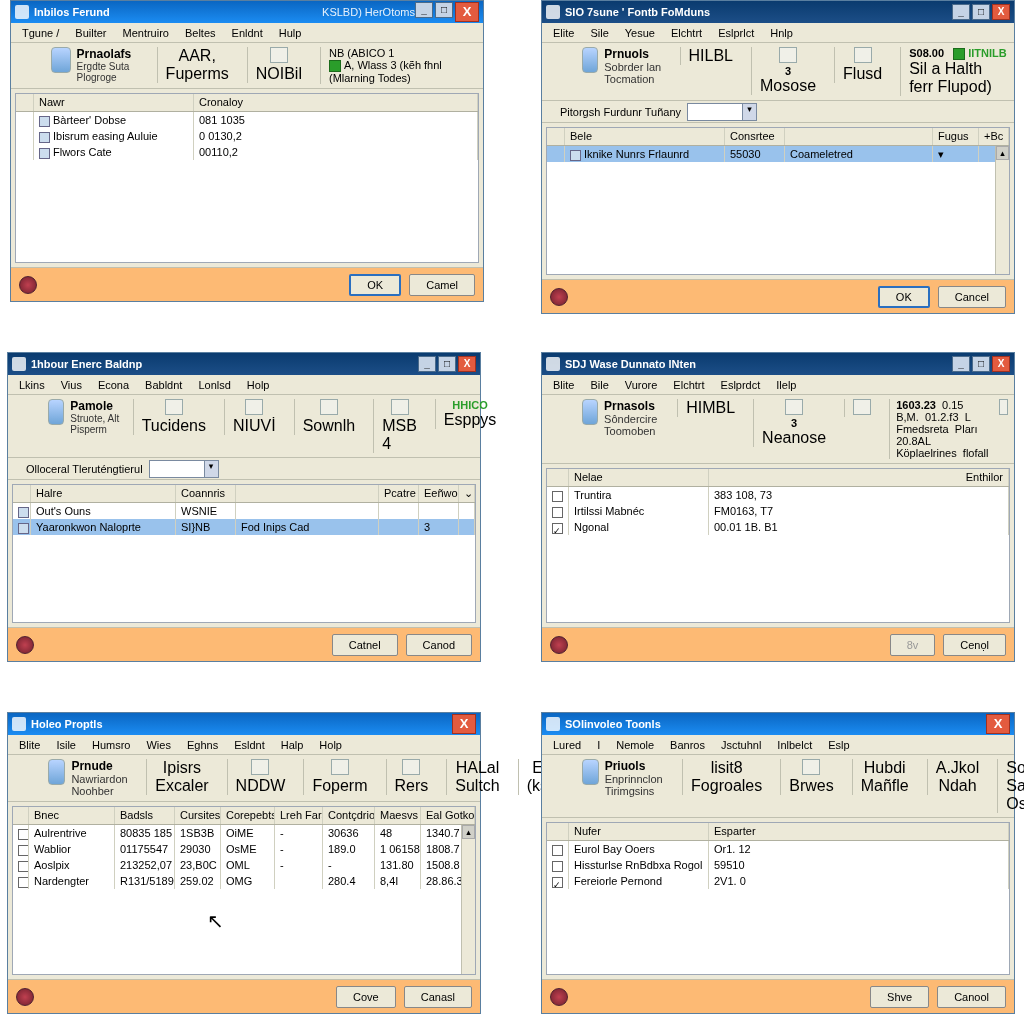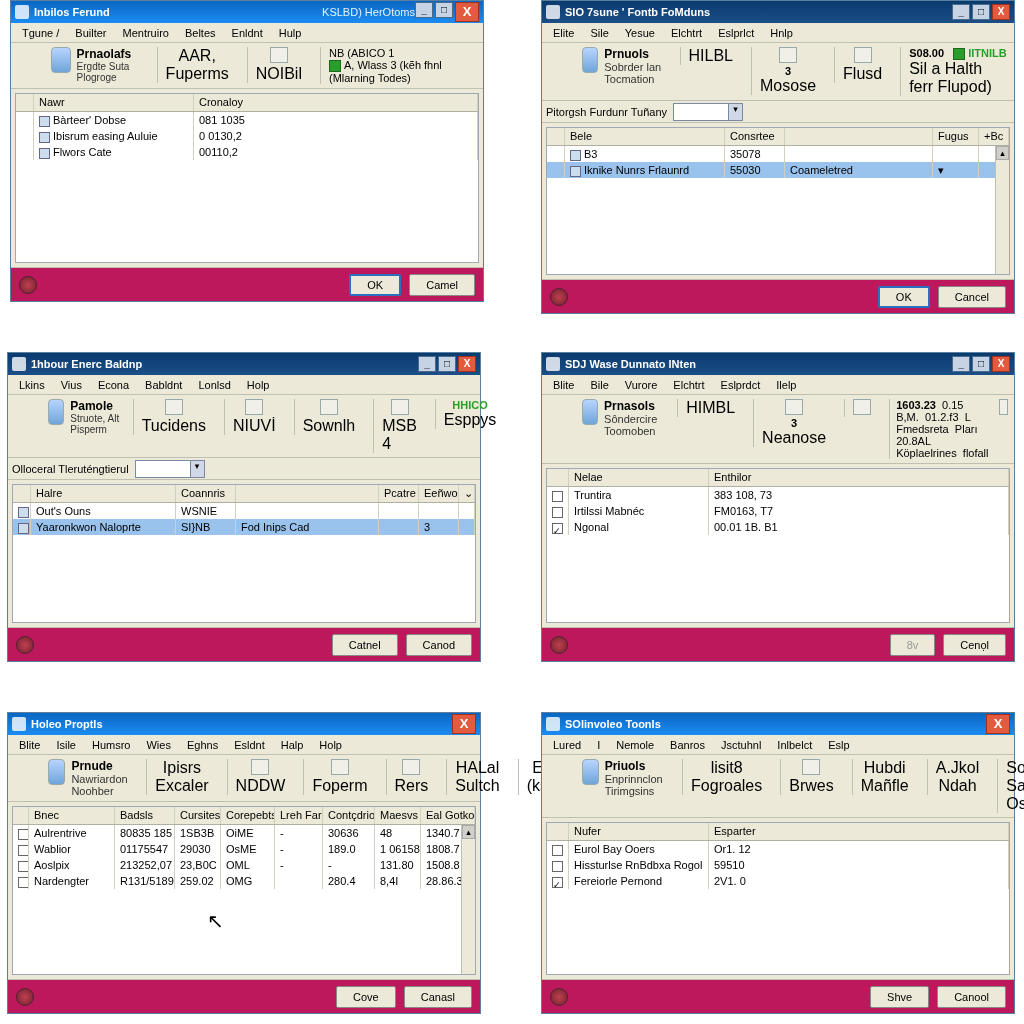--- a/index.html
+++ b/index.html
@@ -24,38 +24,38 @@
 .tool-main { display:flex; align-items:flex-start; gap:6px;margin-left:34px; }
 .tool-main .big-icon { width:26px; height:26px; border:1px solid #9aa; background:linear-gradient(#b8d4ff,#6fa5d8); border-radius:4px; }
 .tool-main .tool-title { font-weight:bold; font-size:12px; }
 .tool-main .tool-sub { font-size:10px; color:#333; }
 .tool-group { display:flex; flex-direction:column; align-items:center; border-left:1px solid #c0c0b0; padding:0 8px; }
 .tg-icon { width:18px; height:16px; border:1px solid #9aa; background:#f0f0e8; margin-bottom:2px; }
 .tg-lbl { font-size:16px; }
 .green-box { width:12px; height:12px; background:#2a9d2a; border:1px solid #1b6b1b; display:inline-block; vertical-align:middle; margin-right:3px; }
 .green-txt { color:#2a9d2a; font-weight:bold; }
 
-.subbar { height:22px; background:#ece9d8; border-bottom:1px solid #c0c0b0; display:flex; align-items:center; padding:0 4px; gap:6px; }
+.subbar { height:22px; background:#ece9d8; border-bottom:1px solid #c0c0b0; display:flex; align-items:center; padding:0 18px; gap:6px; }
 .subbar .combo { width:70px; height:18px; background:#fff; border:1px solid #7a8aa0; display:flex; align-items:center; }
 .subbar .combo .arr { margin-left:auto; width:14px; height:16px; background:#d0d8e8; border-left:1px solid #7a8aa0; text-align:center; font-size:9px; }
 
 .grid-wrap { flex:1; margin:4px; background:#fff; border:1px solid #9fa8b5; overflow:hidden; position:relative; }
 .ghead { display:flex; background:#ece9d8; border-bottom:1px solid #b0b0a0; height:18px; }
 .ghead .gh, .grow .gc { border-right:1px solid #d0d0c0; padding:2px 5px; overflow:hidden; white-space:nowrap; }
 .ghead .gh { font-weight:normal; }
 .grow { display:flex; height:16px; }
 .grow.sel { background:#99c2ec; }
 .gc .row-icon { width:11px; height:11px; border:1px solid #668; background:#cde; display:inline-block; vertical-align:middle; margin-right:3px; }
 .gc .chk { width:11px; height:11px; border:1px solid #666; background:#fff; display:inline-block; vertical-align:middle; margin-right:3px; }
 .gc .chk.on::after { content:"✓"; font-size:9px; line-height:9px; }
 
 .vscroll { position:absolute; right:0; top:18px; bottom:0; width:14px; background:#ece9d8; border-left:1px solid #c0c0b0; }
 .vscroll .sar { height:14px; background:#d0d0c8; border:1px solid #aaa; text-align:center; font-size:9px; line-height:12px; }
 
-.footer { height:34px; background:#be185d; border-top:1px solid #c0c0b0; display:flex; align-items:center; padding:0 8px; gap:8px; }
+.footer { height:34px; background:#fdba74; border-top:1px solid #c0c0b0; display:flex; align-items:center; padding:0 8px; gap:8px; }
 .footer .ficon { width:18px; height:18px; border-radius:9px; background:radial-gradient(#c04050,#70202d); border:1px solid #502030; }
 .footer .spacer { flex:1; }
 .footer button, .btn { height:22px; padding:0 16px; background:#ece9d8; border:1px solid #888; border-radius:2px; cursor:default; font-size:11px; }
 .footer button.primary { border:2px solid #2a6fc0; }
 
 .cursor-arrow { position:absolute; left:207px; top:909px; font-size:20px; color:#000; pointer-events:none; }
 </style>
 </head>
 <body>
 
@@ -180,28 +180,20 @@
   </div>
   <div class="grid-wrap">
     <div class="ghead">
       <div class="gh" style="width:18px;"></div>
       <div class="gh" style="width:160px;">Bele</div>
       <div class="gh" style="width:60px;">Consrtee</div>
       <div class="gh" style="flex:1;"></div>
       <div class="gh" style="width:46px;">Fugus</div>
       <div class="gh" style="width:30px;">+Bc</div>
     </div>
-    <div class="grow">
-        <div class="gc" style="width:18px;"></div>
-        <div class="gc" style="width:160px;"><span class="row-icon"></span><span>B3</span></div>
-        <div class="gc" style="width:60px;">35078</div>
-        <div class="gc" style="flex:1;"></div>
-        <div class="gc" style="width:46px;"></div>
-        <div class="gc" style="width:30px;"></div>
-      </div>
     <div class="grow sel">
         <div class="gc" style="width:18px;"></div>
         <div class="gc" style="width:160px;"><span class="row-icon"></span><span>Iknike Nunrs Frlaunrd</span></div>
         <div class="gc" style="width:60px;">55030</div>
         <div class="gc" style="flex:1;">Coameletred</div>
         <div class="gc" style="width:46px;">▾</div>
         <div class="gc" style="width:30px;"></div>
       </div>
     <div class="vscroll">
         <div class="sar">▴</div>
@@ -357,21 +349,21 @@
         <span>Köplaelrines</span>&nbsp;
         <span>flofall</span>
       </div>
     </div>
     <div class="tg-icon" style="margin-left:auto;"></div>
   </div>
   <div class="grid-wrap">
     <div class="ghead">
       <div class="gh" style="width:22px;"></div>
       <div class="gh" style="width:140px;">Nelae</div>
-      <div class="gh" style="flex:1;">Enthilor</div>
+      <div class="gh" style="flex:1;text-align:right;">Enthilor</div>
     </div>
     <div class="grow">
         <div class="gc" style="width:22px;"><span class="chk"></span></div>
         <div class="gc" style="width:140px;">Truntira</div>
         <div class="gc" style="flex:1;">383 108, 73</div>
       </div>
     <div class="grow">
         <div class="gc" style="width:22px;"><span class="chk"></span></div>
         <div class="gc" style="width:140px;">Irtilssi Mabnéc</div>
         <div class="gc" style="flex:1;">FM0163, T7</div>

